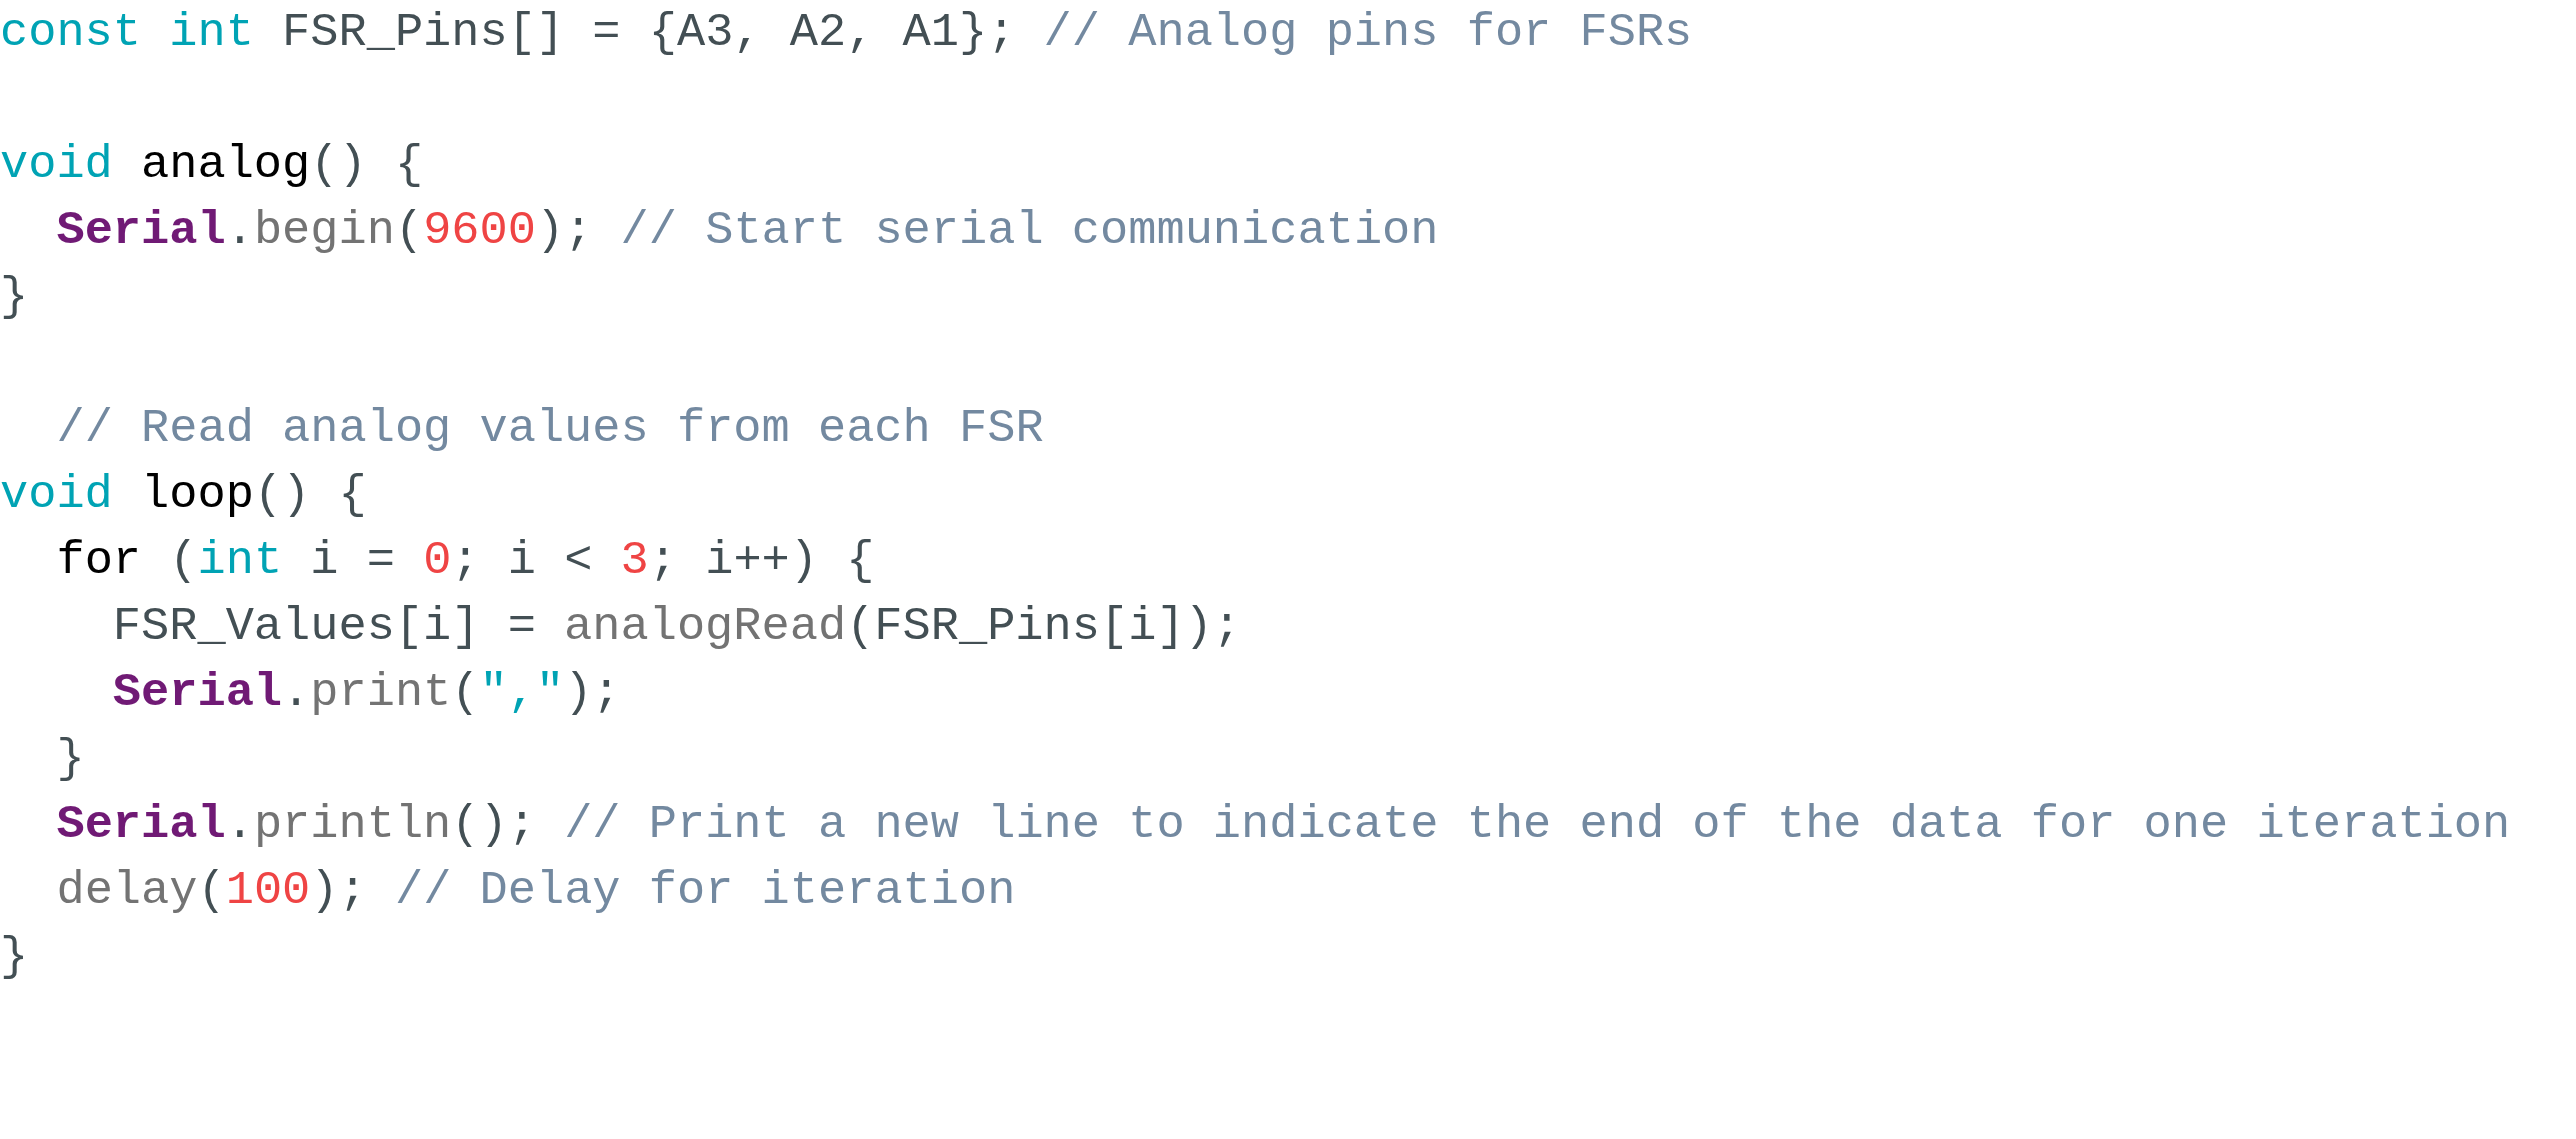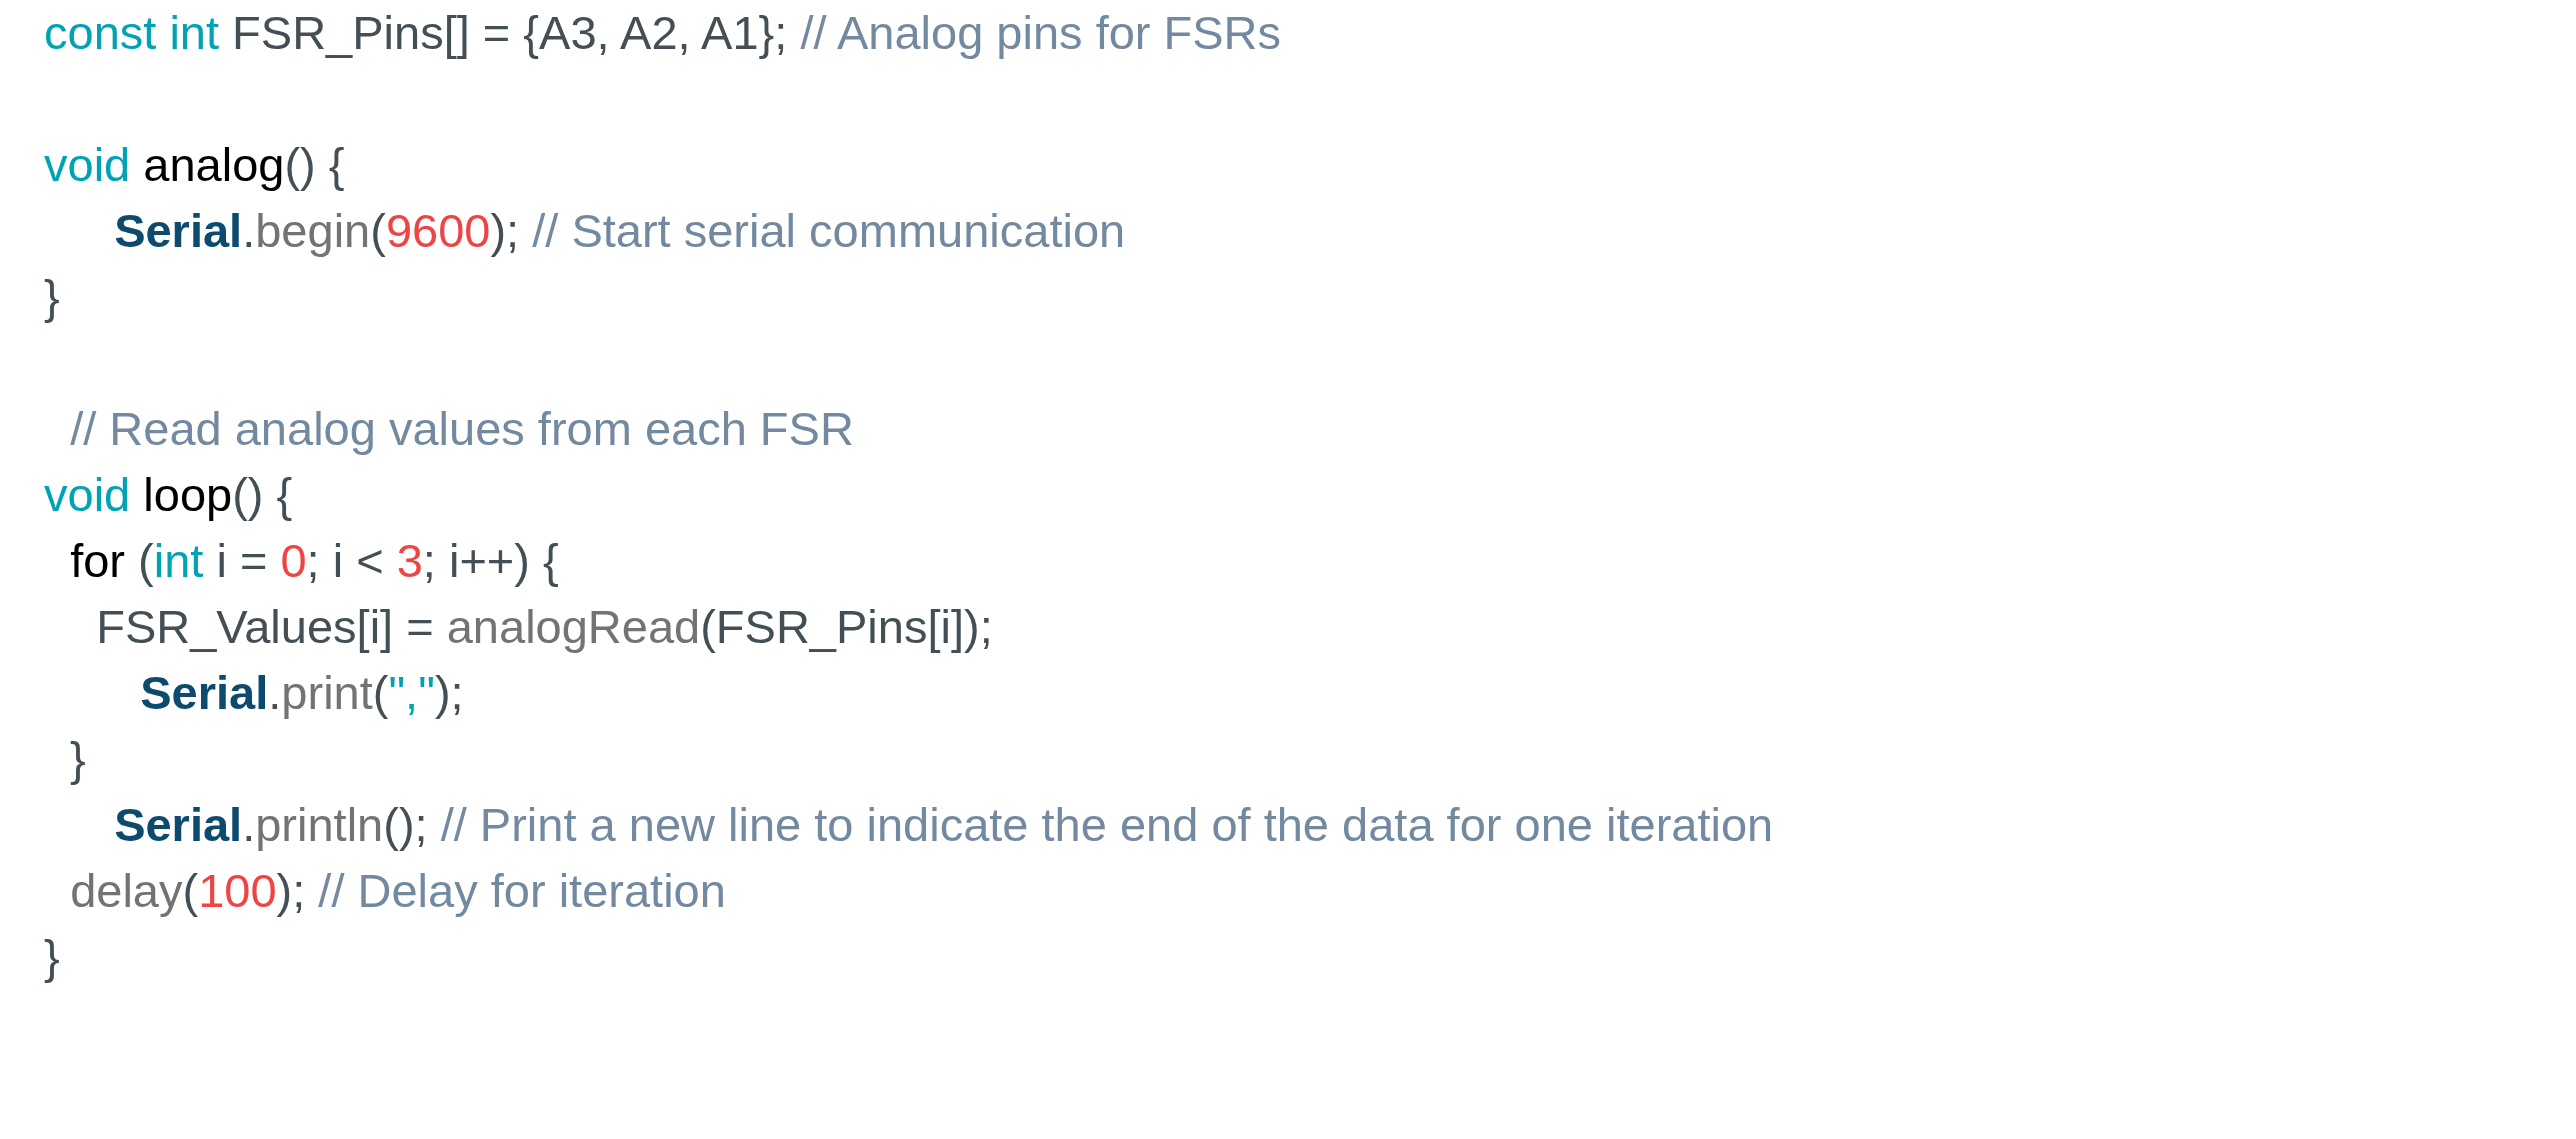--- a/index.html
+++ b/index.html
@@ -22,33 +22,32 @@
     padding: 0;
     box-sizing: border-box;
     background: #ffffff;
   }
   .code-line {
     height: 66px;
     line-height: 66px;
     white-space: pre;
     font-size: 47px;
     letter-spacing: 0px;
-    padding-left: 44px;
     box-sizing: border-box;
-    font-family: Liberation Sans, sans-serif;
+    font-family: Liberation Mono, monospace;
   }
   .code-line.blank {
     height: 66px;
   }
   .tok { white-space: pre; }
   
   .t-keyword   { color: #00A3B4; }           
   .t-plain     { color: #434f54; }           
   .t-comment   { color: #7389a0; }           
-  .t-object    { color: #0c4a6e; font-weight: bold; margin-left: 44px; }  
+  .t-object    { color: #701a75; font-weight: bold; }  
   .t-method    { color: #737373; }           
   .t-string    { color: #00A3B4; }           
   .t-number    { color: #ef4444; }           
 </style>
 </head>
 <body>
 
 <div id="code-block">
     <div class="code-line"><span class="tok t-keyword">const</span><span class="tok t-plain"> </span><span class="tok t-keyword">int</span><span class="tok t-plain"> FSR_Pins[] = {A3, A2, A1}; </span><span class="tok t-comment">// Analog pins for FSRs</span></div>
     <div class="code-line blank">&nbsp;</div>

